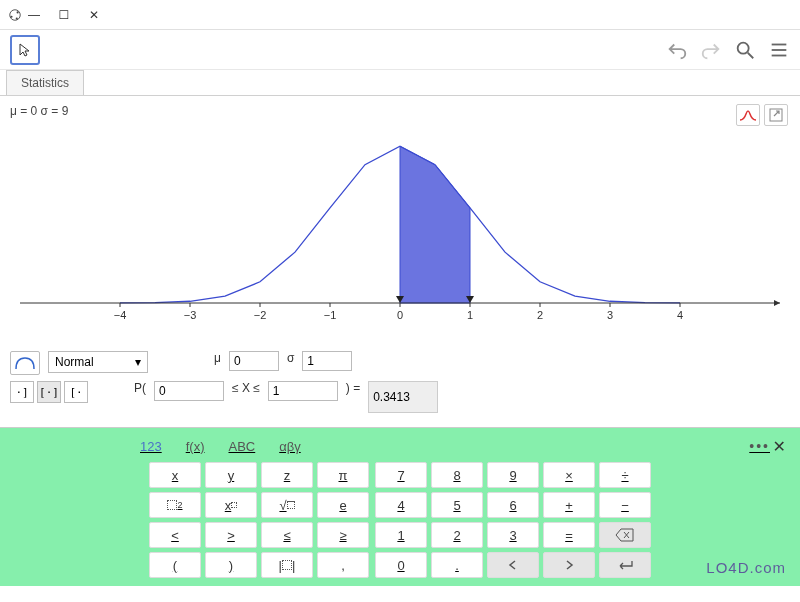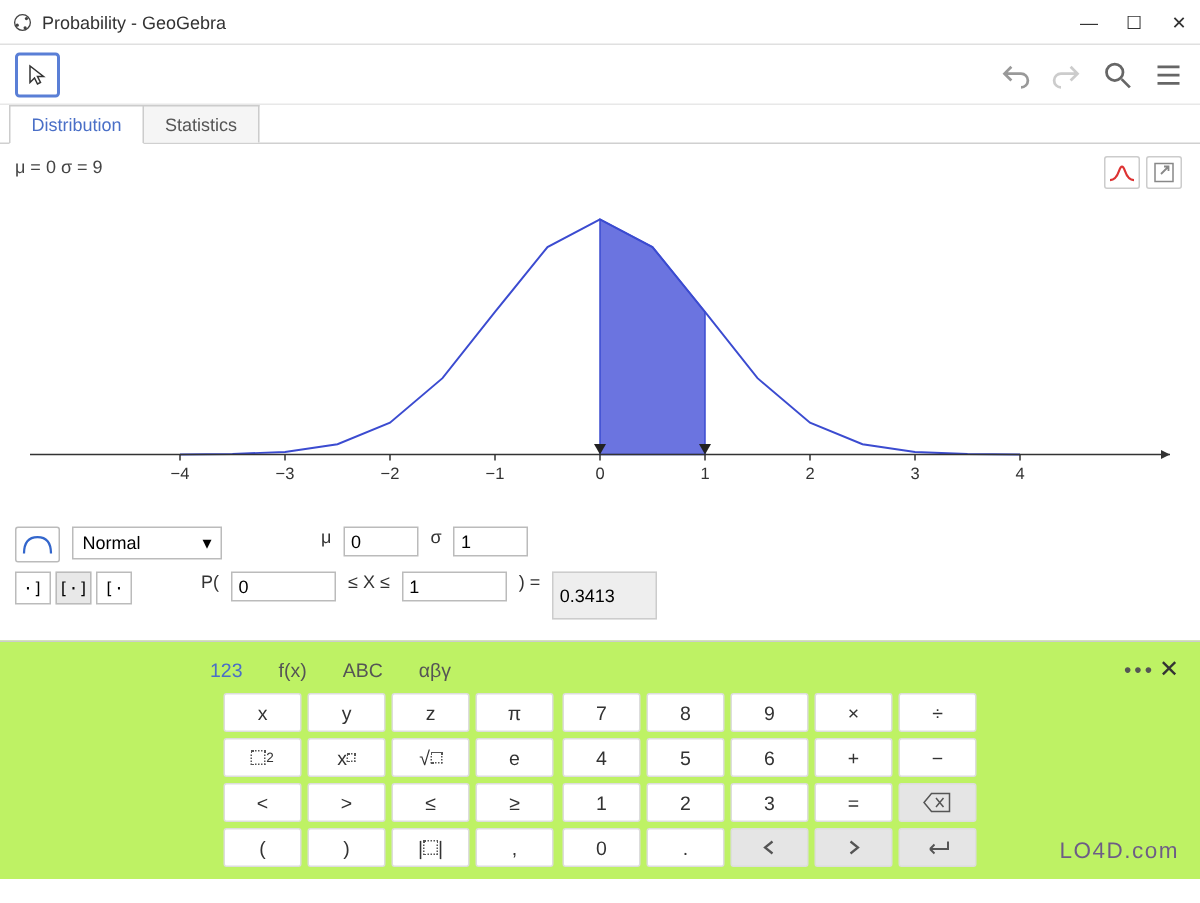--- a/index.html
+++ b/index.html
@@ -25,21 +25,21 @@
 .row { display: flex; align-items: flex-start; gap: 8px; margin-bottom: 6px; }
 .curve-btn { width: 30px; height: 24px; border: 1px solid #bbb; border-radius: 2px; background: #fff; display: flex; align-items: center; justify-content: center; }
 .select { width: 100px; height: 22px; border: 1px solid #bbb; padding: 2px 6px; font-size: 12px; background: #fff; display: flex; align-items: center; justify-content: space-between; }
 .label { font-size: 12px; color: #333; }
 .inp { width: 50px; height: 20px; border: 1px solid #bbb; padding: 1px 4px; font-size: 12px; }
 .inp.wide { width: 70px; }
 .result-box { width: 70px; height: 20px; background: #eee; border: 1px solid #ccc; padding: 15px 4px; font-size: 12px; display: flex; align-items: center; }
 .interval-btns { display: flex; gap: 3px; }
 .interval-btn { width: 24px; height: 22px; border: 1px solid #bbb; background: #fff; font-size: 11px; display: flex; align-items: center; justify-content: center; cursor: pointer; font-family: monospace; }
 .interval-btn.active { background: #e8e8e8; }
-.keyboard { border-top: 1px solid #ccc; background: #bef264; padding: 6px 10px 8px; }
+.keyboard { border-top: 1px solid #ccc; background: #86efac; padding: 6px 10px 8px; text-decoration: underline; }
 .kb-header { display: flex; align-items: center; padding: 4px 0 8px 130px; gap: 24px; position: relative; }
 .kb-tab { font-size: 13px; cursor: pointer; color: #555; }
 .kb-tab.active { color: #4a6fc7; }
 .kb-more { margin-left: auto; font-size: 14px; letter-spacing: 2px; color: #555; cursor: pointer; padding-right: 20px; }
 .kb-close { position: absolute; right: 4px; font-size: 16px; cursor: pointer; color: #333; }
 .kb-grid { display: flex; justify-content: center; gap: 6px; }
 .kb-col { display: grid; grid-template-columns: repeat(4, 52px); grid-auto-rows: 26px; gap: 4px; }
 .kb-col.right { grid-template-columns: repeat(5, 52px); }
 .key { background: #fff; border: 1px solid #ddd; border-radius: 2px; display: flex; align-items: center; justify-content: center; font-size: 13px; cursor: pointer; color: #333; }
 .key.gray { background: #e5e5e5; }
@@ -50,21 +50,20 @@
 </head>
 <body>
 
 <div class="titlebar">
   <svg class="app-icon" viewBox="0 0 16 16">
       <circle cx="8" cy="8" r="6" fill="none" stroke="#444" stroke-width="1"></circle>
       <circle cx="4" cy="10" r="1.2" fill="#444"></circle>
       <circle cx="11" cy="5" r="1.2" fill="#444"></circle>
       <circle cx="10" cy="12" r="1.2" fill="#444"></circle>
     </svg>
-  <span class="title">Probability - GeoGebra</span>
   <div class="win-controls">
     <span>—</span>
     <span>☐</span>
     <span>✕</span>
   </div>
 </div>
 
 <div class="toolbar">
   <div class="tool-move">
     <svg width="16" height="16" viewBox="0 0 16 16">
@@ -84,21 +83,20 @@
       </svg>
     <svg width="22" height="22" viewBox="0 0 24 24">
         <line x1="4" y1="6" x2="20" y2="6" stroke="#666" stroke-width="2"></line>
         <line x1="4" y1="12" x2="20" y2="12" stroke="#666" stroke-width="2"></line>
         <line x1="4" y1="18" x2="20" y2="18" stroke="#666" stroke-width="2"></line>
       </svg>
   </div>
 </div>
 
 <div class="tabs">
-  <div class="tab active">Distribution</div>
   <div class="tab">Statistics</div>
 </div>
 
 <div class="content">
   <div class="params-line">μ = 0 σ = 9</div>
   <div class="chart-tools">
     <div class="chart-tool">
         <svg width="18" height="14" viewBox="0 0 18 14">
           <path d="M1 12 Q5 12 7 6 Q9 0 11 6 Q13 12 17 12" fill="none" stroke="#d33" stroke-width="1.5"></path>
         </svg>

